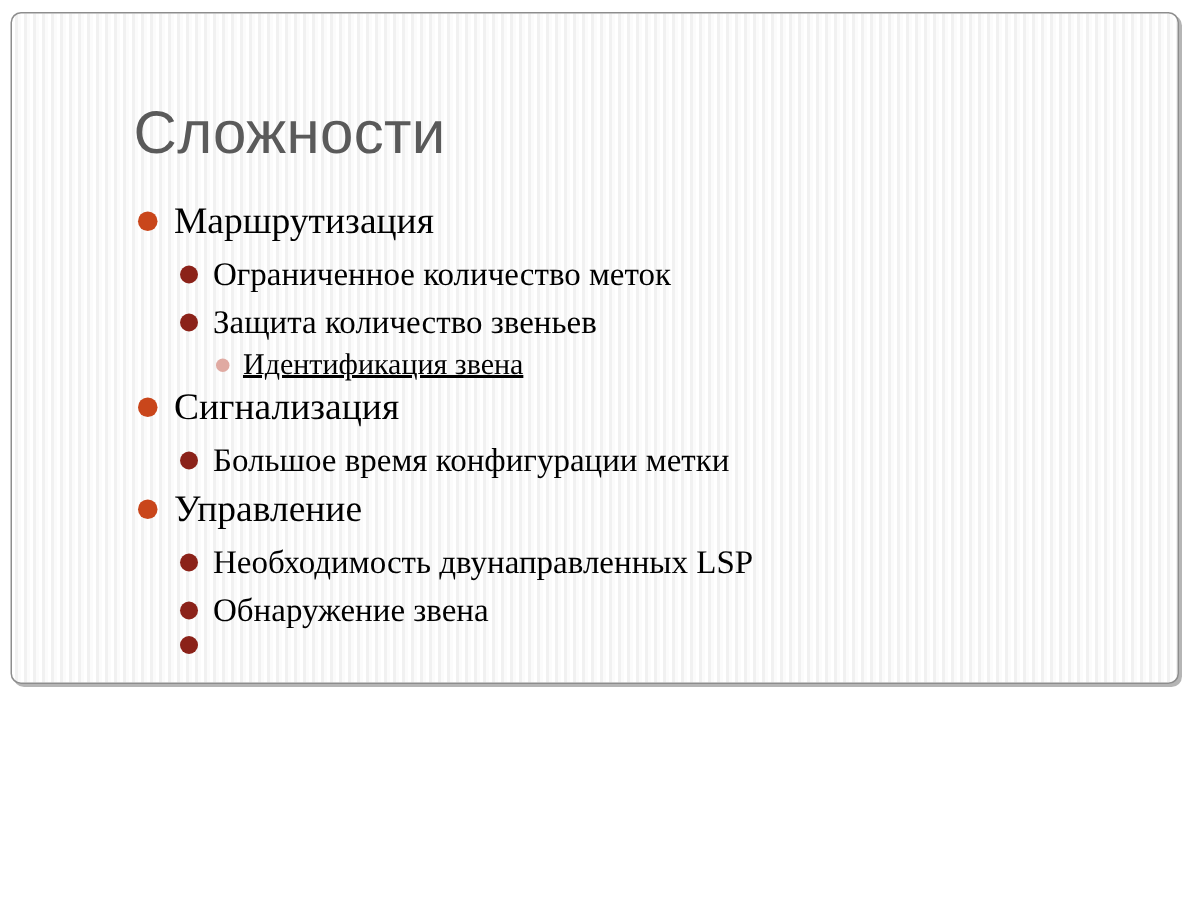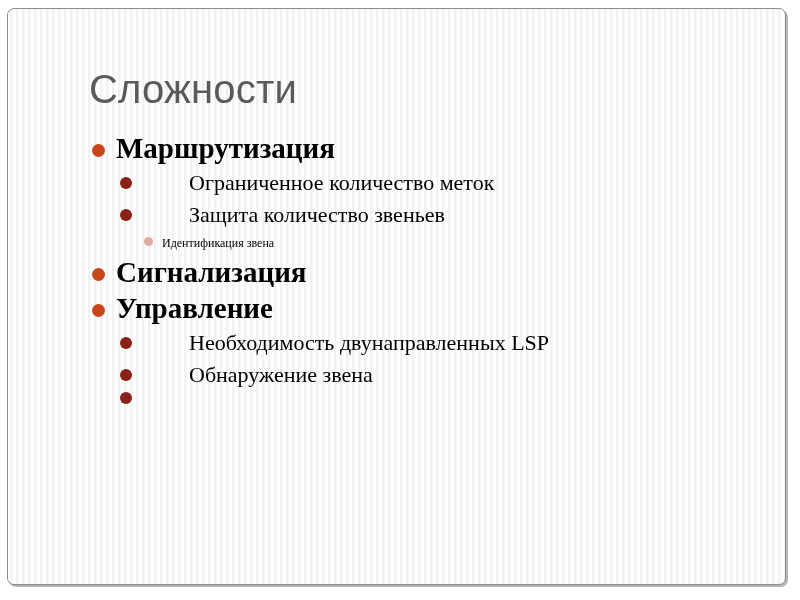--- a/index.html
+++ b/index.html
@@ -21,21 +21,21 @@
     width: 800px;
     height: 600px;
     background: #ffffff;
   }
 
   .slide {
     position: absolute;
     left: 7px;
     top: 8px;
     width: 779px;
-    height: 577px;
+    height: 448px;
     box-sizing: border-box;
     border: 1px solid #8d8d8d;
     border-radius: 7px;
     background-color: #ffffff;
     background-image: repeating-linear-gradient(
         to right,
         #ffffff 0px,
         #ffffff 2px,
         #f1f1f1 2px,
         #f1f1f1 4px,
@@ -89,30 +89,28 @@
     height: 36px;
   }
   .lvl1 .bullet-dot {
     width: 13px;
     height: 13px;
     background: #c9461b;
     margin-right: 11px;
     transform: translateY(-1px);
   }
   .lvl1 .bullet-text {
-    font-size: 29px;
+    font-size: 25px;
     line-height: 30px;
-    font-weight: bold;
   }
 
   
   .lvl2 {
     padding-left: 112px;
     height: 32px;
-    gap: 47px;
   }
   .lvl2 .bullet-dot {
     width: 12px;
     height: 12px;
     background: #8b2219;
     margin-right: 10px;
     transform: translateY(-1px);
   }
   .lvl2 .bullet-text {
     font-size: 22px;
@@ -125,22 +123,23 @@
     height: 24px;
   }
   .lvl3 .bullet-dot {
     width: 9px;
     height: 9px;
     background: #e0aaa2;
     margin-right: 9px;
     transform: translateY(-1px);
   }
   .lvl3 .bullet-text {
-    font-size: 12px;
+    font-size: 20px;
     line-height: 20px;
+    text-decoration: underline;
   }
 </style>
 </head>
 <body>
 
 <div class="slide-wrap">
   <div class="slide">
 
     <div class="slide-title">Сложности</div>
 
@@ -158,20 +157,24 @@
           <span class="bullet-text">Защита количество звеньев</span>
         </div>
         <div class="bullet-row lvl3">
           <span class="bullet-dot"></span>
           <span class="bullet-text">Идентификация звена</span>
         </div>
         <div class="bullet-row lvl1">
           <span class="bullet-dot"></span>
           <span class="bullet-text">Сигнализация</span>
         </div>
+        <div class="bullet-row lvl2">
+          <span class="bullet-dot"></span>
+          <span class="bullet-text">Большое время конфигурации метки</span>
+        </div>
         <div class="bullet-row lvl1">
           <span class="bullet-dot"></span>
           <span class="bullet-text">Управление</span>
         </div>
         <div class="bullet-row lvl2">
           <span class="bullet-dot"></span>
           <span class="bullet-text">Необходимость двунаправленных LSP</span>
         </div>
         <div class="bullet-row lvl2">
           <span class="bullet-dot"></span>

